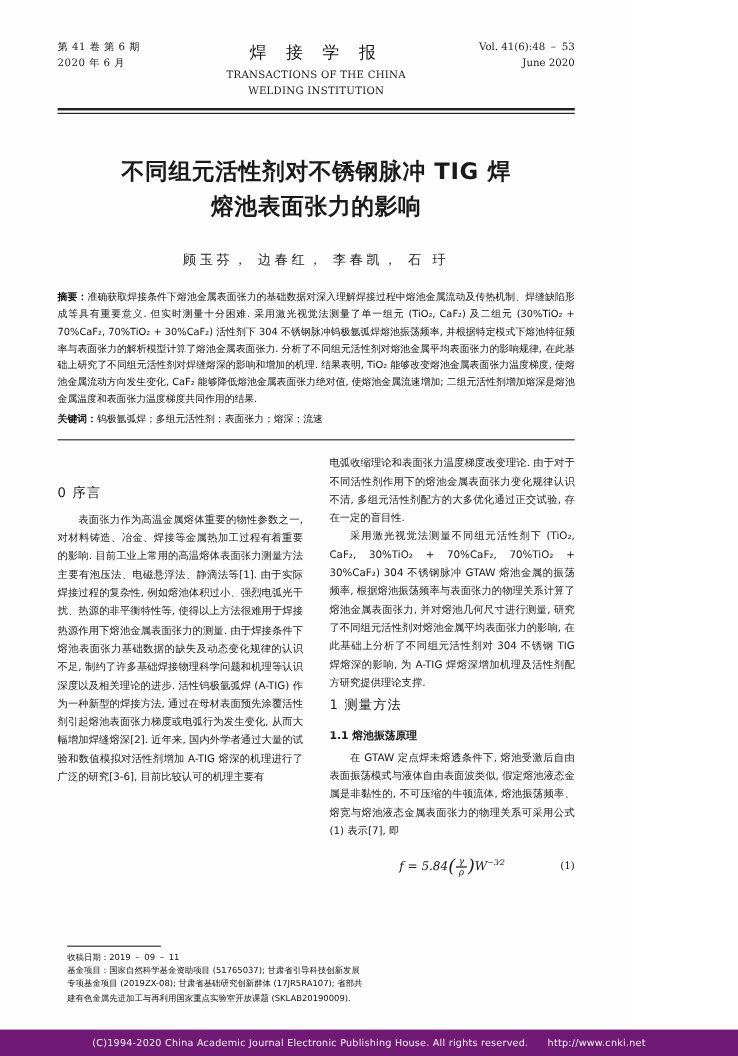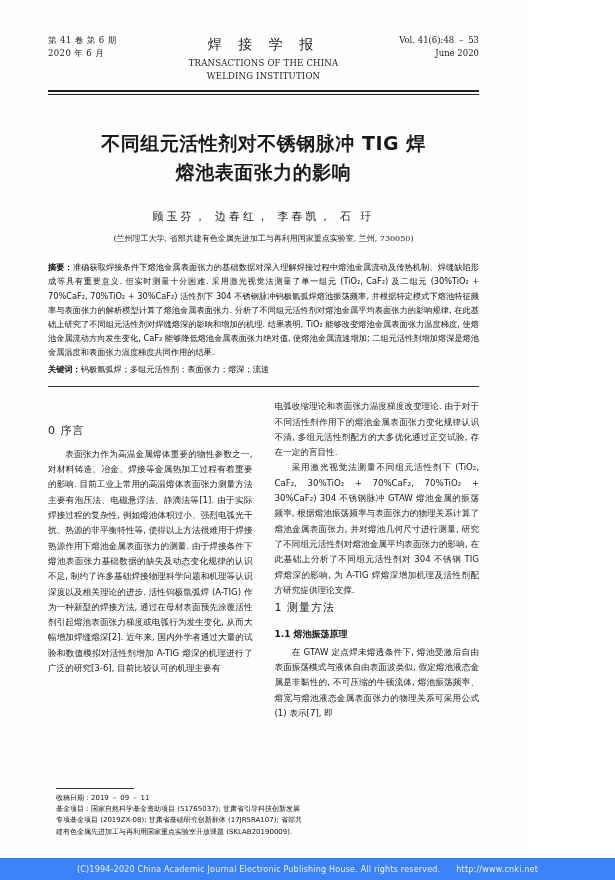--- a/index.html
+++ b/index.html
@@ -199,21 +199,21 @@
   }
   .footnotes p { margin: 0; }
 
   
   .bottom-bar {
     position: absolute;
     left: 0;
     bottom: 0;
     width: 615px;
     height: 22px;
-    background: #3b82f6;
+    background: #701a75;
     color: #f2f2f2;
     font-size: 8px;
     display: flex;
     align-items: center;
     justify-content: center;
     letter-spacing: 0.2px;
     font-family: "DejaVu Sans", "Liberation Sans", sans-serif;
   }
   .bottom-bar .gap { display: inline-block; width: 16px; }
 </style>
@@ -237,21 +237,20 @@
     </div>
   </div>
   <div class="rule-double"></div>
 
   <div class="title-block">
     <div class="paper-title">
       <div>不同组元活性剂对不锈钢脉冲 TIG 焊</div>
       <div>熔池表面张力的影响</div>
     </div>
     <div class="authors">顾玉芬，  边春红，  李春凯，  石 玗</div>
-    <div class="affiliation">(兰州理工大学, 省部共建有色金属先进加工与再利用国家重点实验室, 兰州, 730050)</div>
   </div>
 
   <div class="abstract-block">
     <p><span class="lbl">摘要：</span><span>准确获取焊接条件下熔池金属表面张力的基础数据对深入理解焊接过程中熔池金属流动及传热机制、焊缝缺陷形成等具有重要意义. 但实时测量十分困难. 采用激光视觉法测量了单一组元 (TiO₂, CaF₂) 及二组元 (30%TiO₂ + 70%CaF₂, 70%TiO₂ + 30%CaF₂) 活性剂下 304 不锈钢脉冲钨极氩弧焊熔池振荡频率, 并根据特定模式下熔池特征频率与表面张力的解析模型计算了熔池金属表面张力. 分析了不同组元活性剂对熔池金属平均表面张力的影响规律, 在此基础上研究了不同组元活性剂对焊缝熔深的影响和增加的机理. 结果表明, TiO₂ 能够改变熔池金属表面张力温度梯度, 使熔池金属流动方向发生变化, CaF₂ 能够降低熔池金属表面张力绝对值, 使熔池金属流速增加; 二组元活性剂增加熔深是熔池金属温度和表面张力温度梯度共同作用的结果.</span></p>
     <p style="margin-top:3px"><span class="lbl">关键词：</span><span>钨极氩弧焊；多组元活性剂；表面张力；熔深；流速</span></p>
   </div>
   <div class="rule-thin"></div>
 
   <div class="columns">
 
@@ -260,20 +259,26 @@
       <div class="sec-head">0    序言</div>
       <p class="para">表面张力作为高温金属熔体重要的物性参数之一, 对材料铸造、冶金、焊接等金属热加工过程有着重要的影响. 目前工业上常用的高温熔体表面张力测量方法主要有泡压法、电磁悬浮法、静滴法等[1]. 由于实际焊接过程的复杂性, 例如熔池体积过小、强烈电弧光干扰、热源的非平衡特性等, 使得以上方法很难用于焊接热源作用下熔池金属表面张力的测量. 由于焊接条件下熔池表面张力基础数据的缺失及动态变化规律的认识不足, 制约了许多基础焊接物理科学问题和机理等认识深度以及相关理论的进步. 活性钨极氩弧焊 (A-TIG) 作为一种新型的焊接方法, 通过在母材表面预先涂覆活性剂引起熔池表面张力梯度或电弧行为发生变化, 从而大幅增加焊缝熔深[2]. 近年来, 国内外学者通过大量的试验和数值模拟对活性剂增加 A-TIG 熔深的机理进行了广泛的研究[3-6], 目前比较认可的机理主要有</p>
     </div>
 
     <div class="col">
       <p class="para no-indent">电弧收缩理论和表面张力温度梯度改变理论. 由于对于不同活性剂作用下的熔池金属表面张力变化规律认识不清, 多组元活性剂配方的大多优化通过正交试验, 存在一定的盲目性.</p>
       <p class="para">采用激光视觉法测量不同组元活性剂下 (TiO₂, CaF₂, 30%TiO₂ + 70%CaF₂, 70%TiO₂ + 30%CaF₂) 304 不锈钢脉冲 GTAW 熔池金属的振荡频率, 根据熔池振荡频率与表面张力的物理关系计算了熔池金属表面张力, 并对熔池几何尺寸进行测量, 研究了不同组元活性剂对熔池金属平均表面张力的影响, 在此基础上分析了不同组元活性剂对 304 不锈钢 TIG 焊熔深的影响, 为 A-TIG 焊熔深增加机理及活性剂配方研究提供理论支撑.</p>
       <div class="sec-head">1    测量方法</div>
       <div class="sec-head-3">1.1    熔池振荡原理</div>
       <p class="para">在 GTAW 定点焊未熔透条件下, 熔池受激后自由表面振荡模式与液体自由表面波类似, 假定熔池液态金属是非黏性的, 不可压缩的牛顿流体, 熔池振荡频率、熔宽与熔池液态金属表面张力的物理关系可采用公式 (1) 表示[7], 即</p>
+      <div class="formula-row">
+        <span class="formula">
+          <span>f = 5.84</span><span class="paren">(</span><span class="frac"><span class="num">γ</span><span class="den">ρ</span></span><span class="paren">)</span><span>W</span><span class="sup">−3⁄2</span>
+        </span>
+        <span class="eqno">(1)</span>
+      </div>
     </div>
   </div>
 
   <div class="footnotes">
     <div class="fn-rule"></div>
     <p><span>收稿日期：</span><span>2019 － 09 － 11</span></p>
     <p><span>基金项目：</span><span>国家自然科学基金资助项目 (51765037); 甘肃省引导科技创新发展专项基金项目 (2019ZX-08); 甘肃省基础研究创新群体 (17JR5RA107); 省部共建有色金属先进加工与再利用国家重点实验室开放课题 (SKLAB20190009).</span></p>
   </div>
 
   <div class="bottom-bar">

